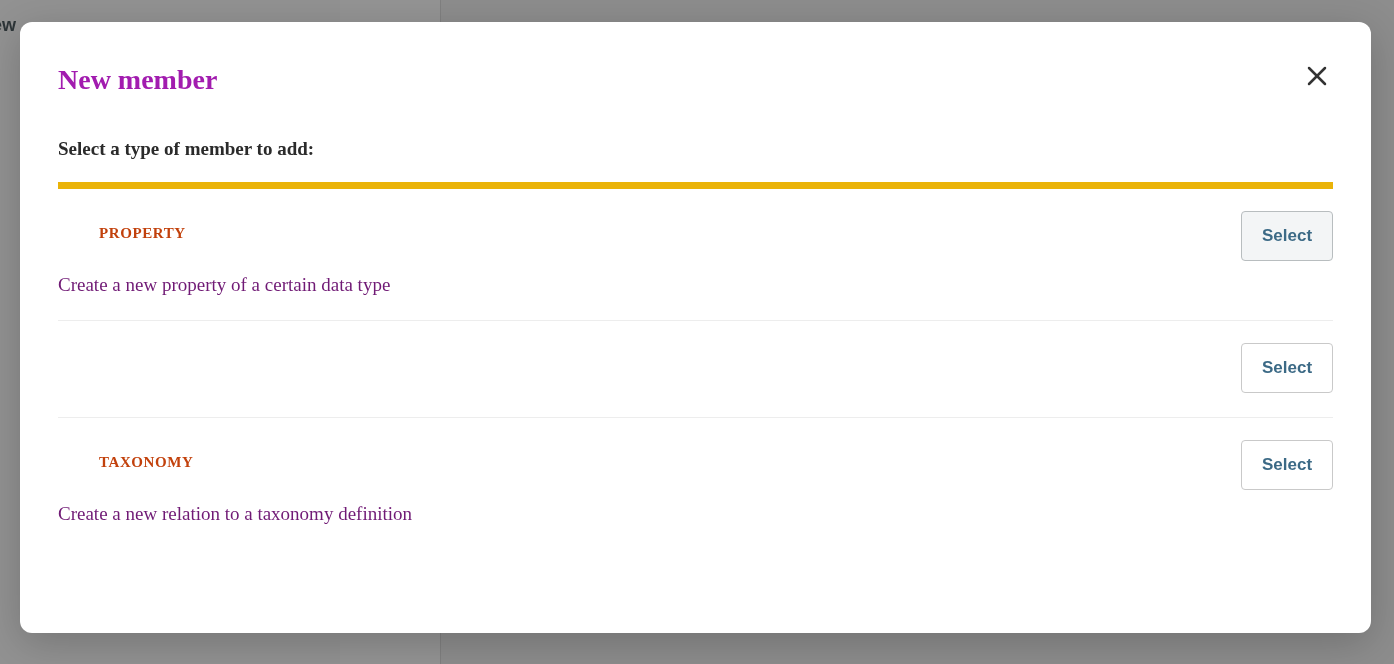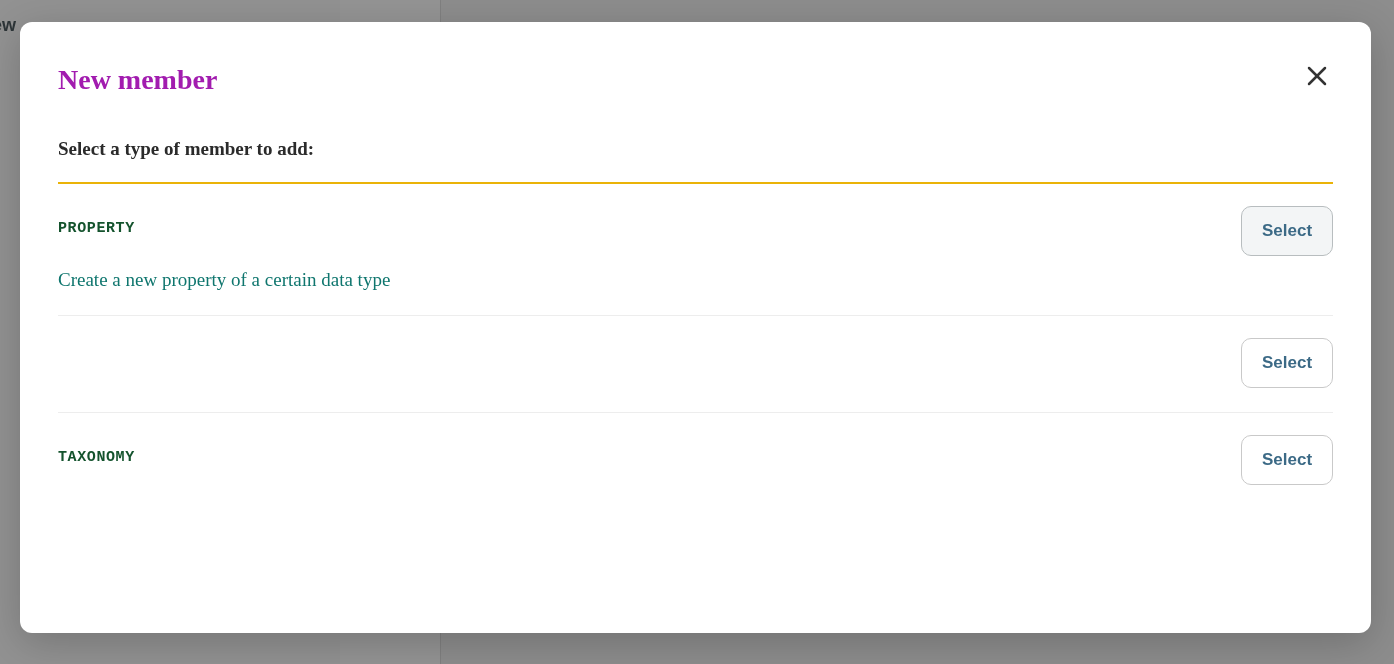--- a/index.html
+++ b/index.html
@@ -100,21 +100,21 @@
       display: block;
     }
 
     .modal-subtitle {
       font-family: Georgia, "Times New Roman", serif;
       font-size: 19px;
       font-weight: 700;
       color: #2b2b2b;
       margin-top: 42px;
       padding-bottom: 22px;
-      border-bottom: 2px solid #eab308;
+      border-bottom: 7px solid #eab308;
     }
 
     .option-row {
       display: flex;
       justify-content: space-between;
       align-items: flex-start;
       padding-top: 22px;
       padding-bottom: 24px;
       border-bottom: 1px solid #ededed;
     }
@@ -122,41 +122,42 @@
     .option-row:last-child {
       border-bottom: none;
       gap: 44px;
     }
 
     .option-text {
       flex: 1;
     }
 
     .option-label {
-      font-family: Liberation Mono, monospace;
+      font-family: Liberation Serif, serif;
       font-size: 15px;
       font-weight: 700;
       letter-spacing: 0.6px;
-      color: #14532d;
+      color: #c2410c;
       text-transform: uppercase;
       margin-top: 14px;
+      margin-left: 41px;
     }
 
     .option-desc {
       font-family: Georgia, "Times New Roman", serif;
       font-size: 19px;
-      color: #0f766e;
+      color: #701a75;
       margin-top: 32px;
     }
 
     .select-button {
       font-family: -apple-system, BlinkMacSystemFont, "Segoe UI", sans-serif;
       background: #ffffff;
       border: 1px solid #c9c9c9;
-      border-radius: 10px;
+      border-radius: 4px;
       padding: 14px 14px;
       font-size: 17px;
       font-weight: 700;
       color: #3c6a86;
       cursor: pointer;
       min-width: 92px;
     }
 
     .select-button.active {
       background: #f3f5f6;
@@ -208,16 +209,17 @@
 
   <div class="option-row">
     <div class="option-text">
     </div>
     <button class="select-button">Select</button>
   </div>
 
   <div class="option-row">
     <div class="option-text">
       <div class="option-label">TAXONOMY</div>
+      <div class="option-desc">Create a new relation to a taxonomy definition</div>
     </div>
     <button class="select-button">Select</button>
   </div>
 </div>
 
 </body></html>

